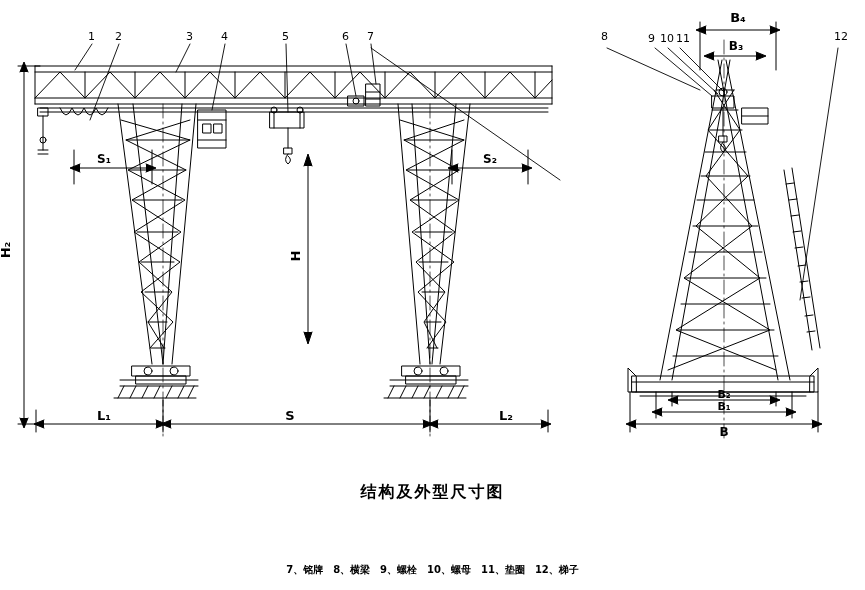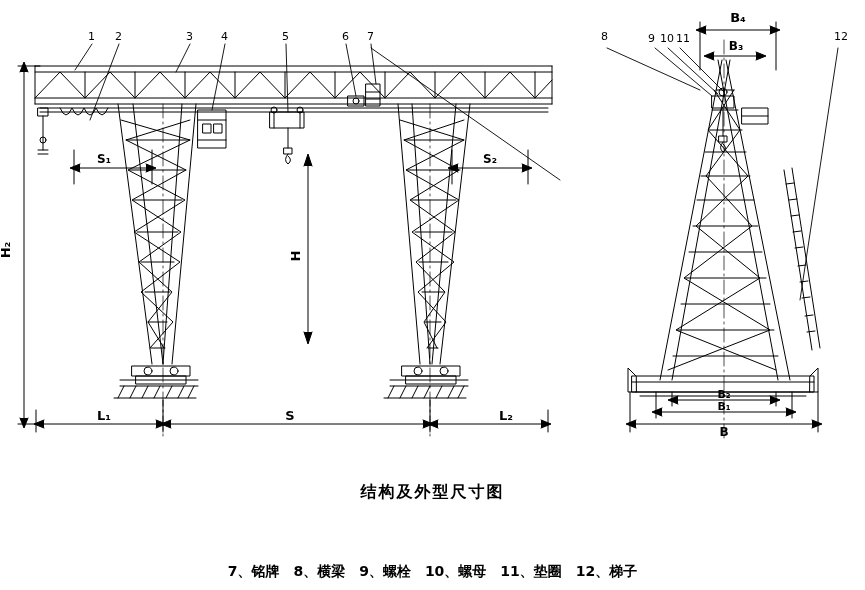--- a/index.html
+++ b/index.html
@@ -11,21 +11,21 @@
     position:relative;
   }
   #stage{position:relative;width:865px;height:590px;}
   svg#drawing{position:absolute;left:0;top:0;width:865px;height:470px;}
   .cap{
     position:absolute;left:0;width:865px;text-align:center;
     font-weight:bold;color:#000;
   }
   #title{top:482px;font-size:16px;letter-spacing:2px;}
   #legend1{top:528px;font-size:13.5px;}
-  #legend2{top:563px;font-size:14px;}
+  #legend2{top:563px;font-size:10px;}
 </style>
 </head>
 <body>
 
 <div id="stage">
 
   <svg id="drawing" viewBox="0 0 865 470">
     <g fill="none" stroke="#000" stroke-width="1" stroke-linecap="round" stroke-linejoin="round">
 
       <g>

